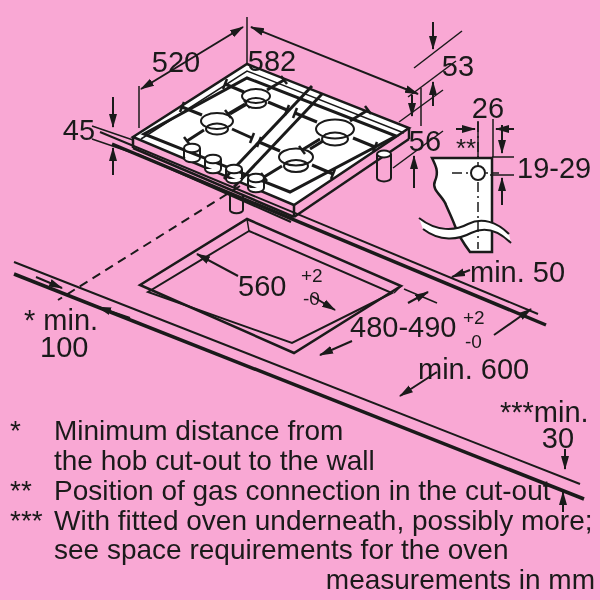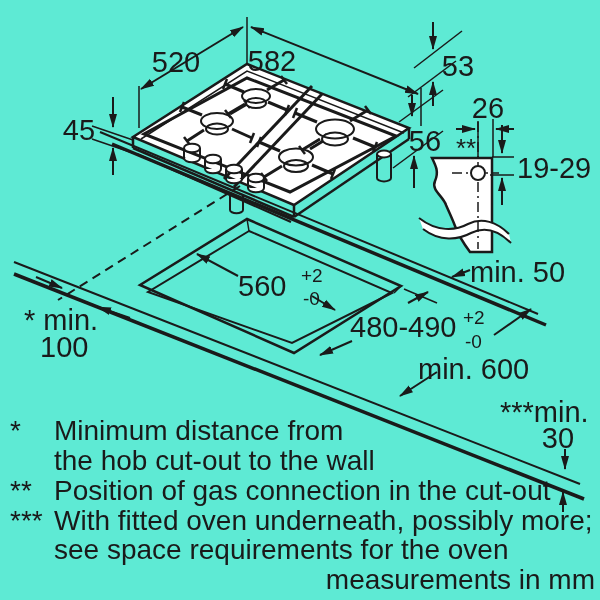--- a/index.html
+++ b/index.html
@@ -1,16 +1,16 @@
 <!DOCTYPE html>
 <html><head>
 <meta charset="utf-8">
 <style>
   html,body{margin:0;padding:0;background:#ffffff;width:600px;height:600px;overflow:hidden;}
-  .page{width:600px;height:600px;background:#5eead4;position:relative;}
+  .page{width:600px;height:600px;background:#f9a8d4;position:relative;}
   svg{display:block;font-family:"Liberation Sans", sans-serif;}
   svg text{fill:#1a1a1a;stroke:none;}
   .ln{stroke:#1a1a1a;fill:none;}
   .w1{stroke-width:1.5;}
   .w2{stroke-width:2;}
   .w25{stroke-width:2.5;}
   .w3{stroke-width:3;}
   .w35{stroke-width:3.5;}
   .whitefill{fill:#ffffff;}
   .dimtxt{font-size:29px;}

